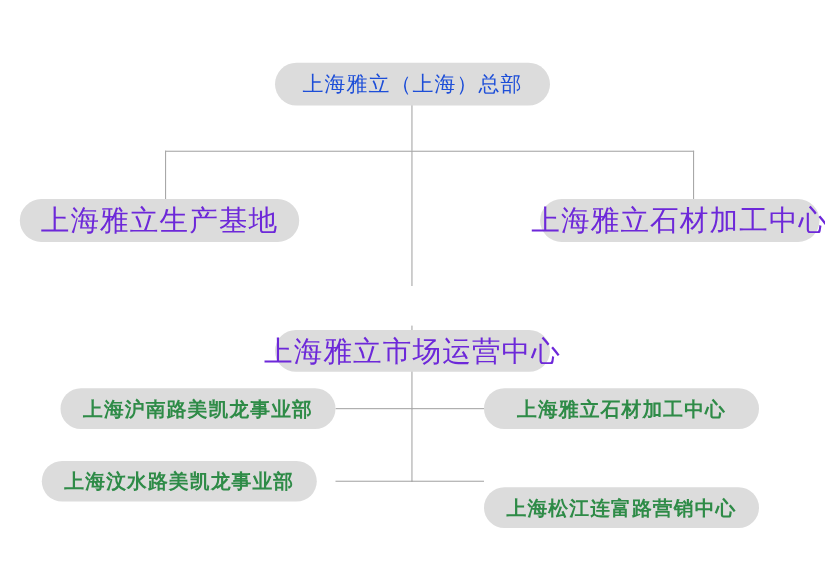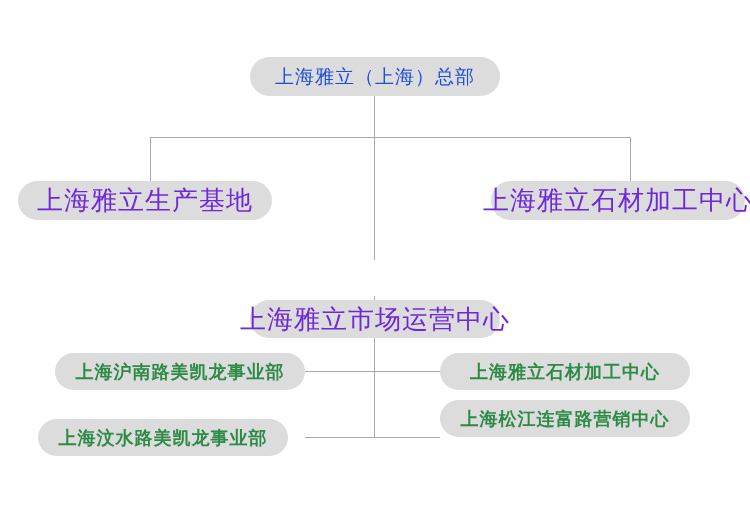--- a/index.html
+++ b/index.html
@@ -84,15 +84,15 @@
   <div class="node node-red" style="left:491px; top:181px; width:254px; height:39px;">上海雅立石材加工中心</div>
 
   <div class="node node-red" style="left:250px; top:259px; width:250px; height:38px;margin-top:41px;">上海雅立市场运营中心</div>
 
   <div class="node node-green" style="left:55px; top:353px; width:250px; height:37px;">上海沪南路美凯龙事业部</div>
 
   <div class="node node-green" style="left:440px; top:353px; width:250px; height:37px;">上海雅立石材加工中心</div>
 
   <div class="node node-green" style="left:38px; top:419px; width:250px; height:37px;">上海汶水路美凯龙事业部</div>
 
-  <div class="node node-green" style="left:440px; top:400px; width:250px; height:37px;">上海松江连富路营销中心</div>
+  <div class="node node-green" style="left:440px; top:443px; width:250px; height:37px;">上海松江连富路营销中心</div>
 
 </div>
 
 </body></html>

